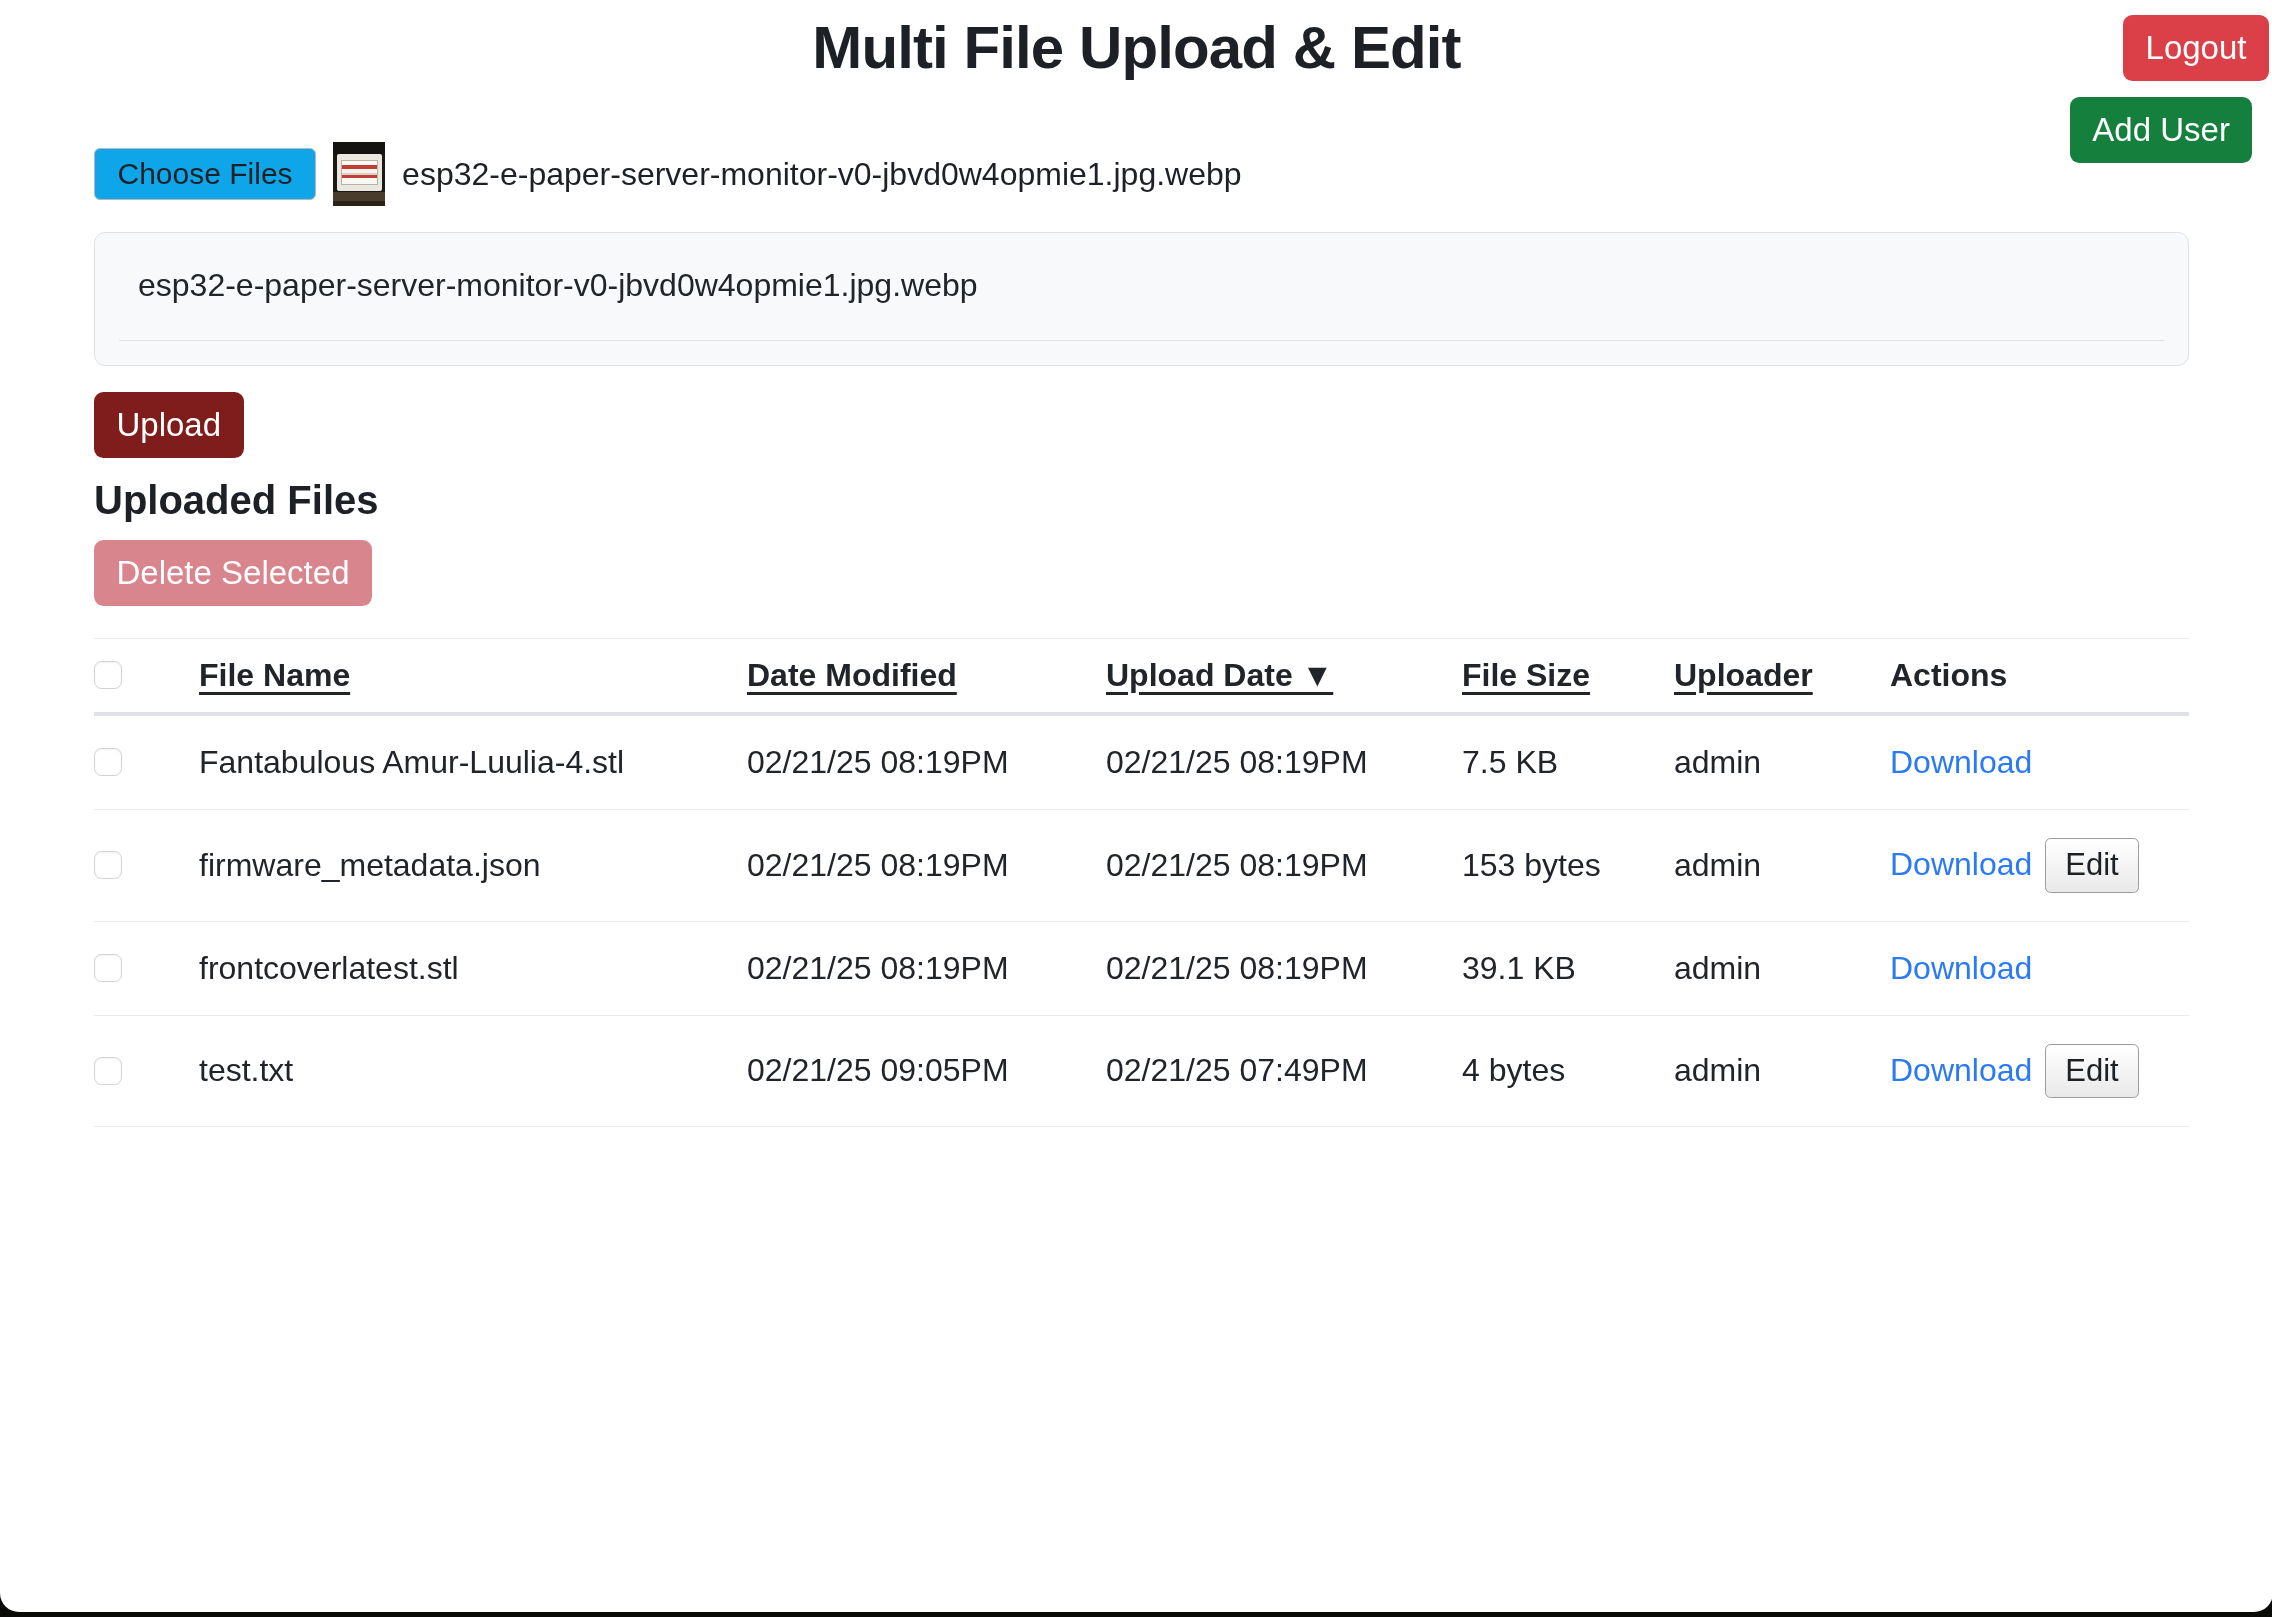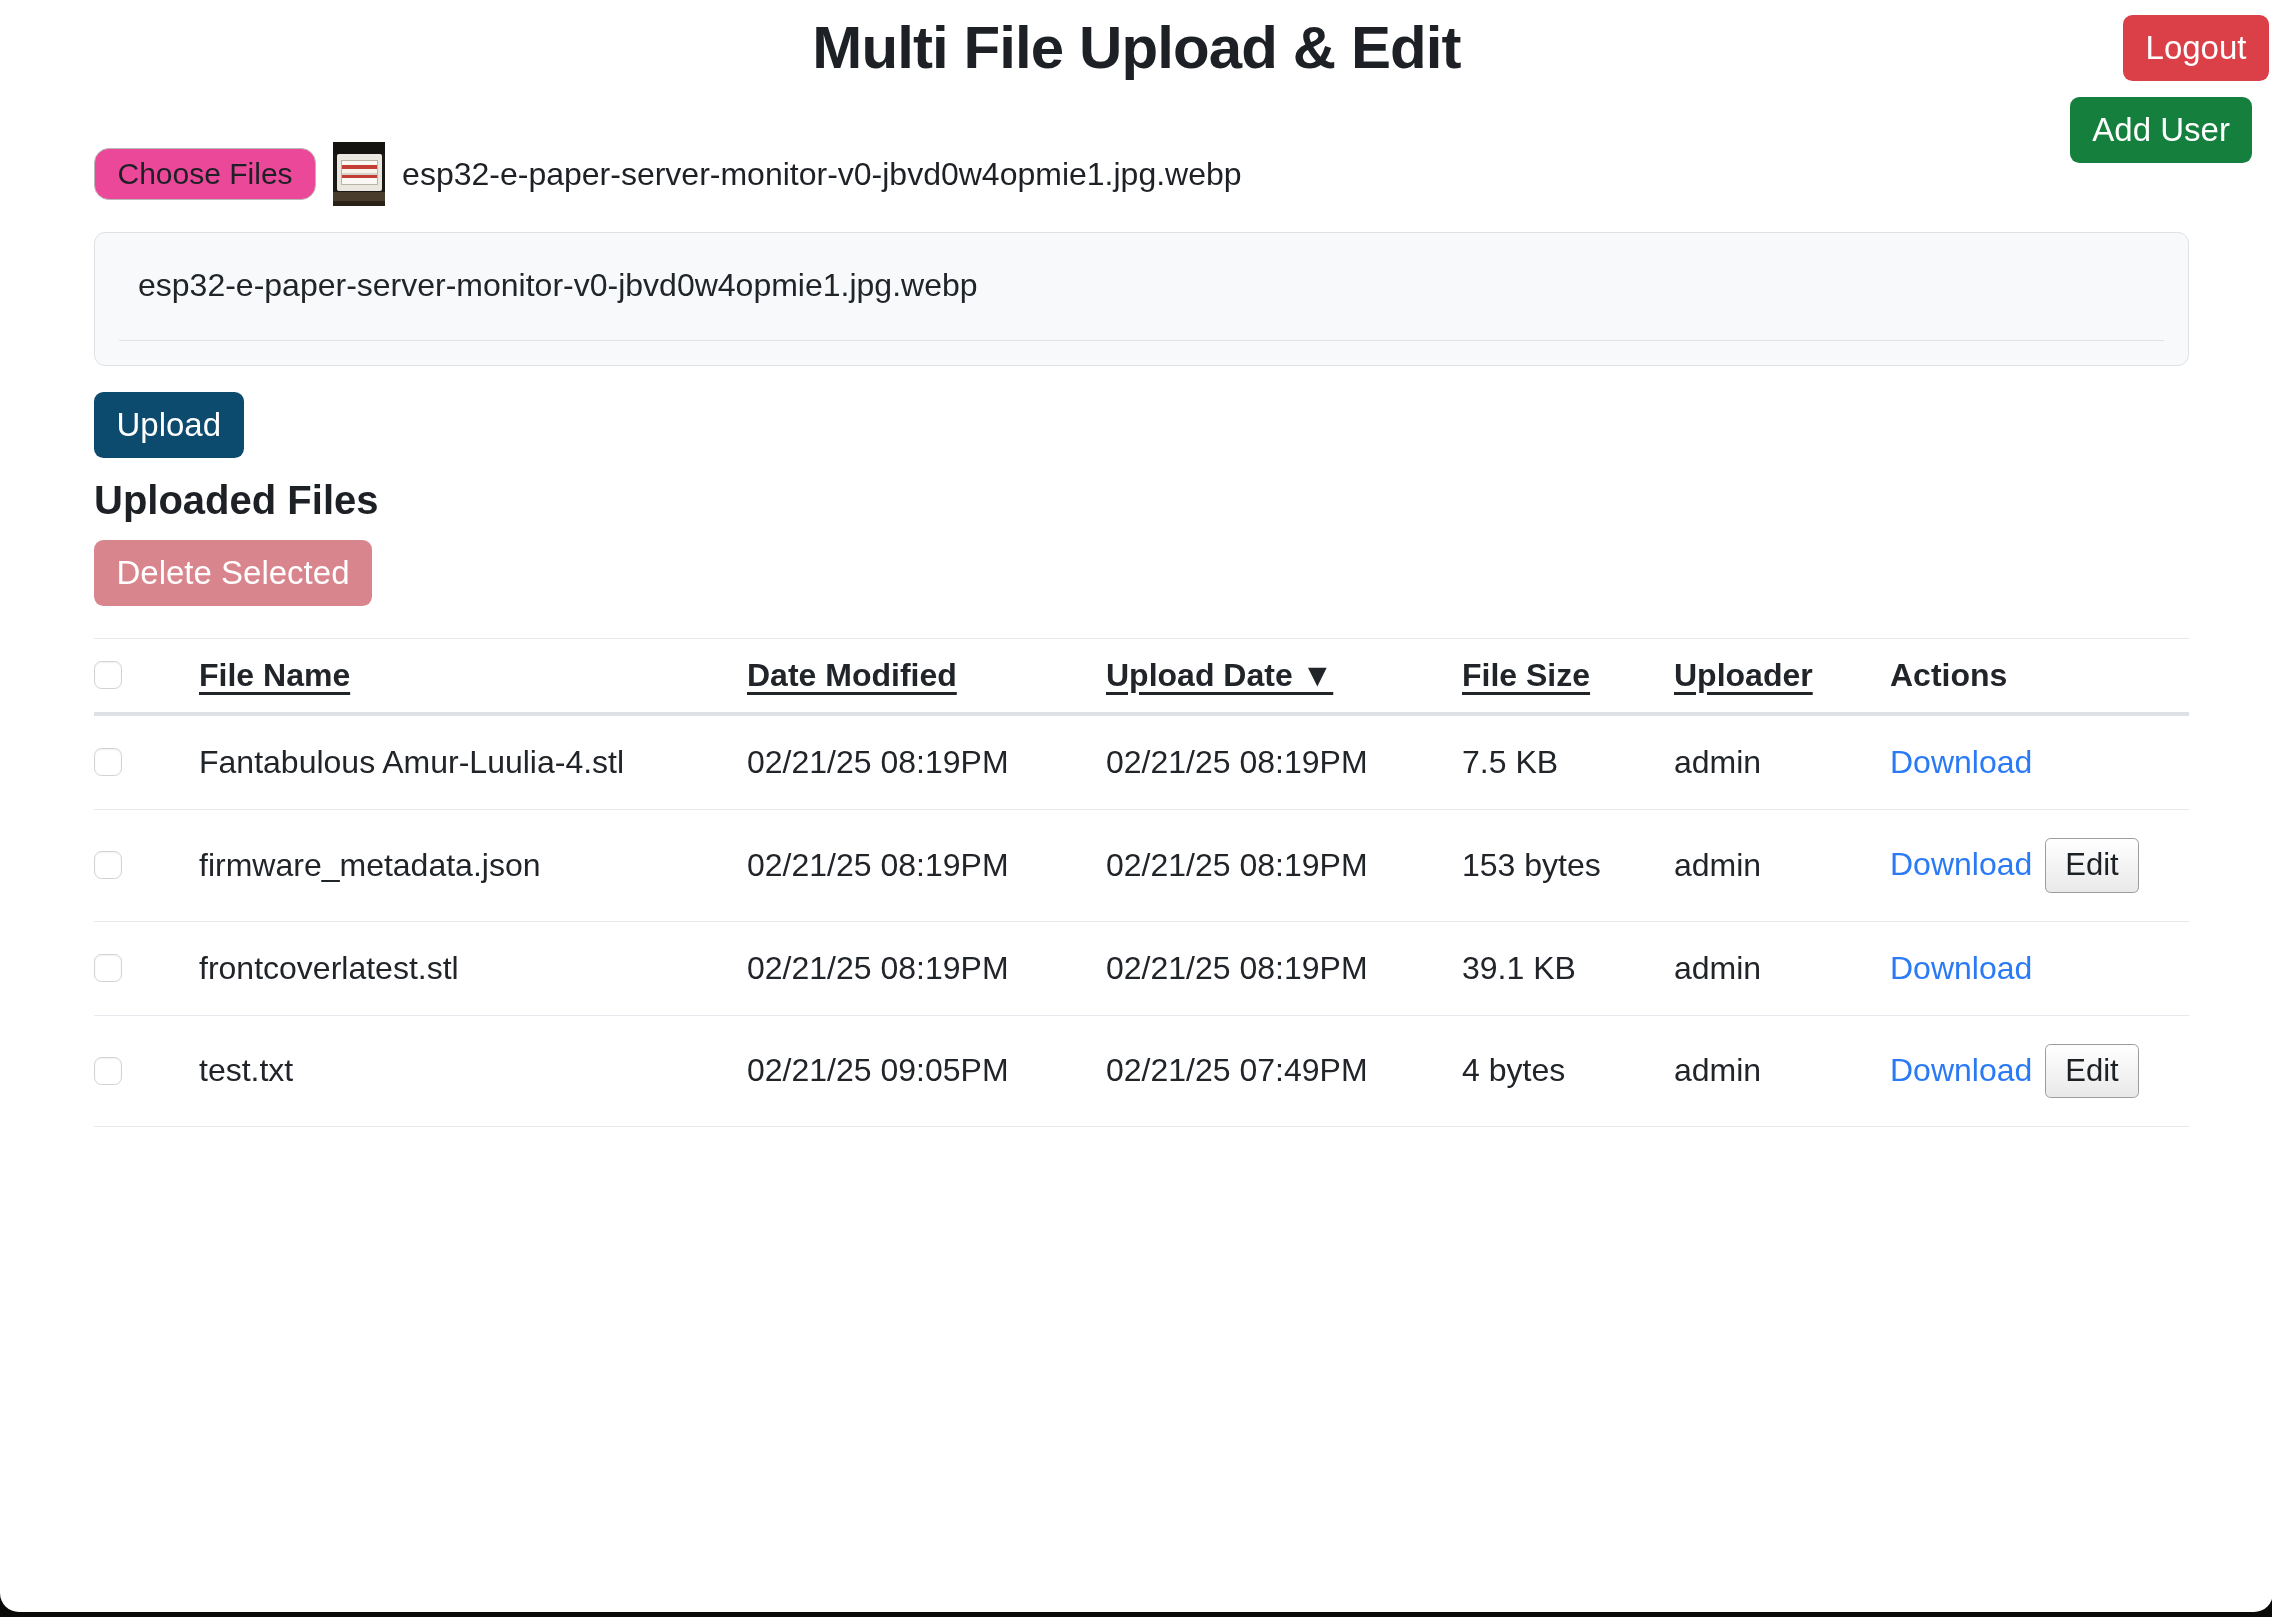--- a/index.html
+++ b/index.html
@@ -31,35 +31,35 @@
     display: inline-block;
     border: none; cursor: pointer;
     font-family: "Liberation Sans", sans-serif;
     font-size: 33px; color: #ffffff;
     border-radius: 9.4px;
     padding: 13px 22.5px;
     line-height: 1.2;
   }
   .btn-red   { position: absolute; top: 15px;  right: 4px; background: #db4049; }
   .btn-green { position: absolute; top: 97px; right: 20.6px; background: #15803d; margin-left: 44px; }
-  .btn-blue  { background: #0c4a6e; margin-top: 26px; }
+  .btn-blue  { background: #7f1d1d; margin-top: 26px; }
   .btn-rose  { background: #d9858d; margin-top: 17px; }
 
   
   .file-input-row {
     margin-top: 60px;
     display: flex; align-items: center; gap: 17px;
     font-size: 32px;
   }
   .native-btn {
     font-family: "Liberation Sans", sans-serif;
     font-size: 30px; color: #1d2126;
-    background: #ec4899;
+    background: #0ea5e9;
     border: 1.9px solid #b9b9b9;
-    border-radius: 15px;
+    border-radius: 6px;
     padding: 8.4px 22.5px;
     cursor: pointer;
   }
   .thumb {
     position: relative; flex: none;
     width: 52px; height: 64px;
     background: linear-gradient(180deg, #15130f 0 18%, #1c1813 18% 78%, #4a3c2d 78% 92%, #2a2119 92%);
     overflow: hidden;
   }
   .thumb-device {

